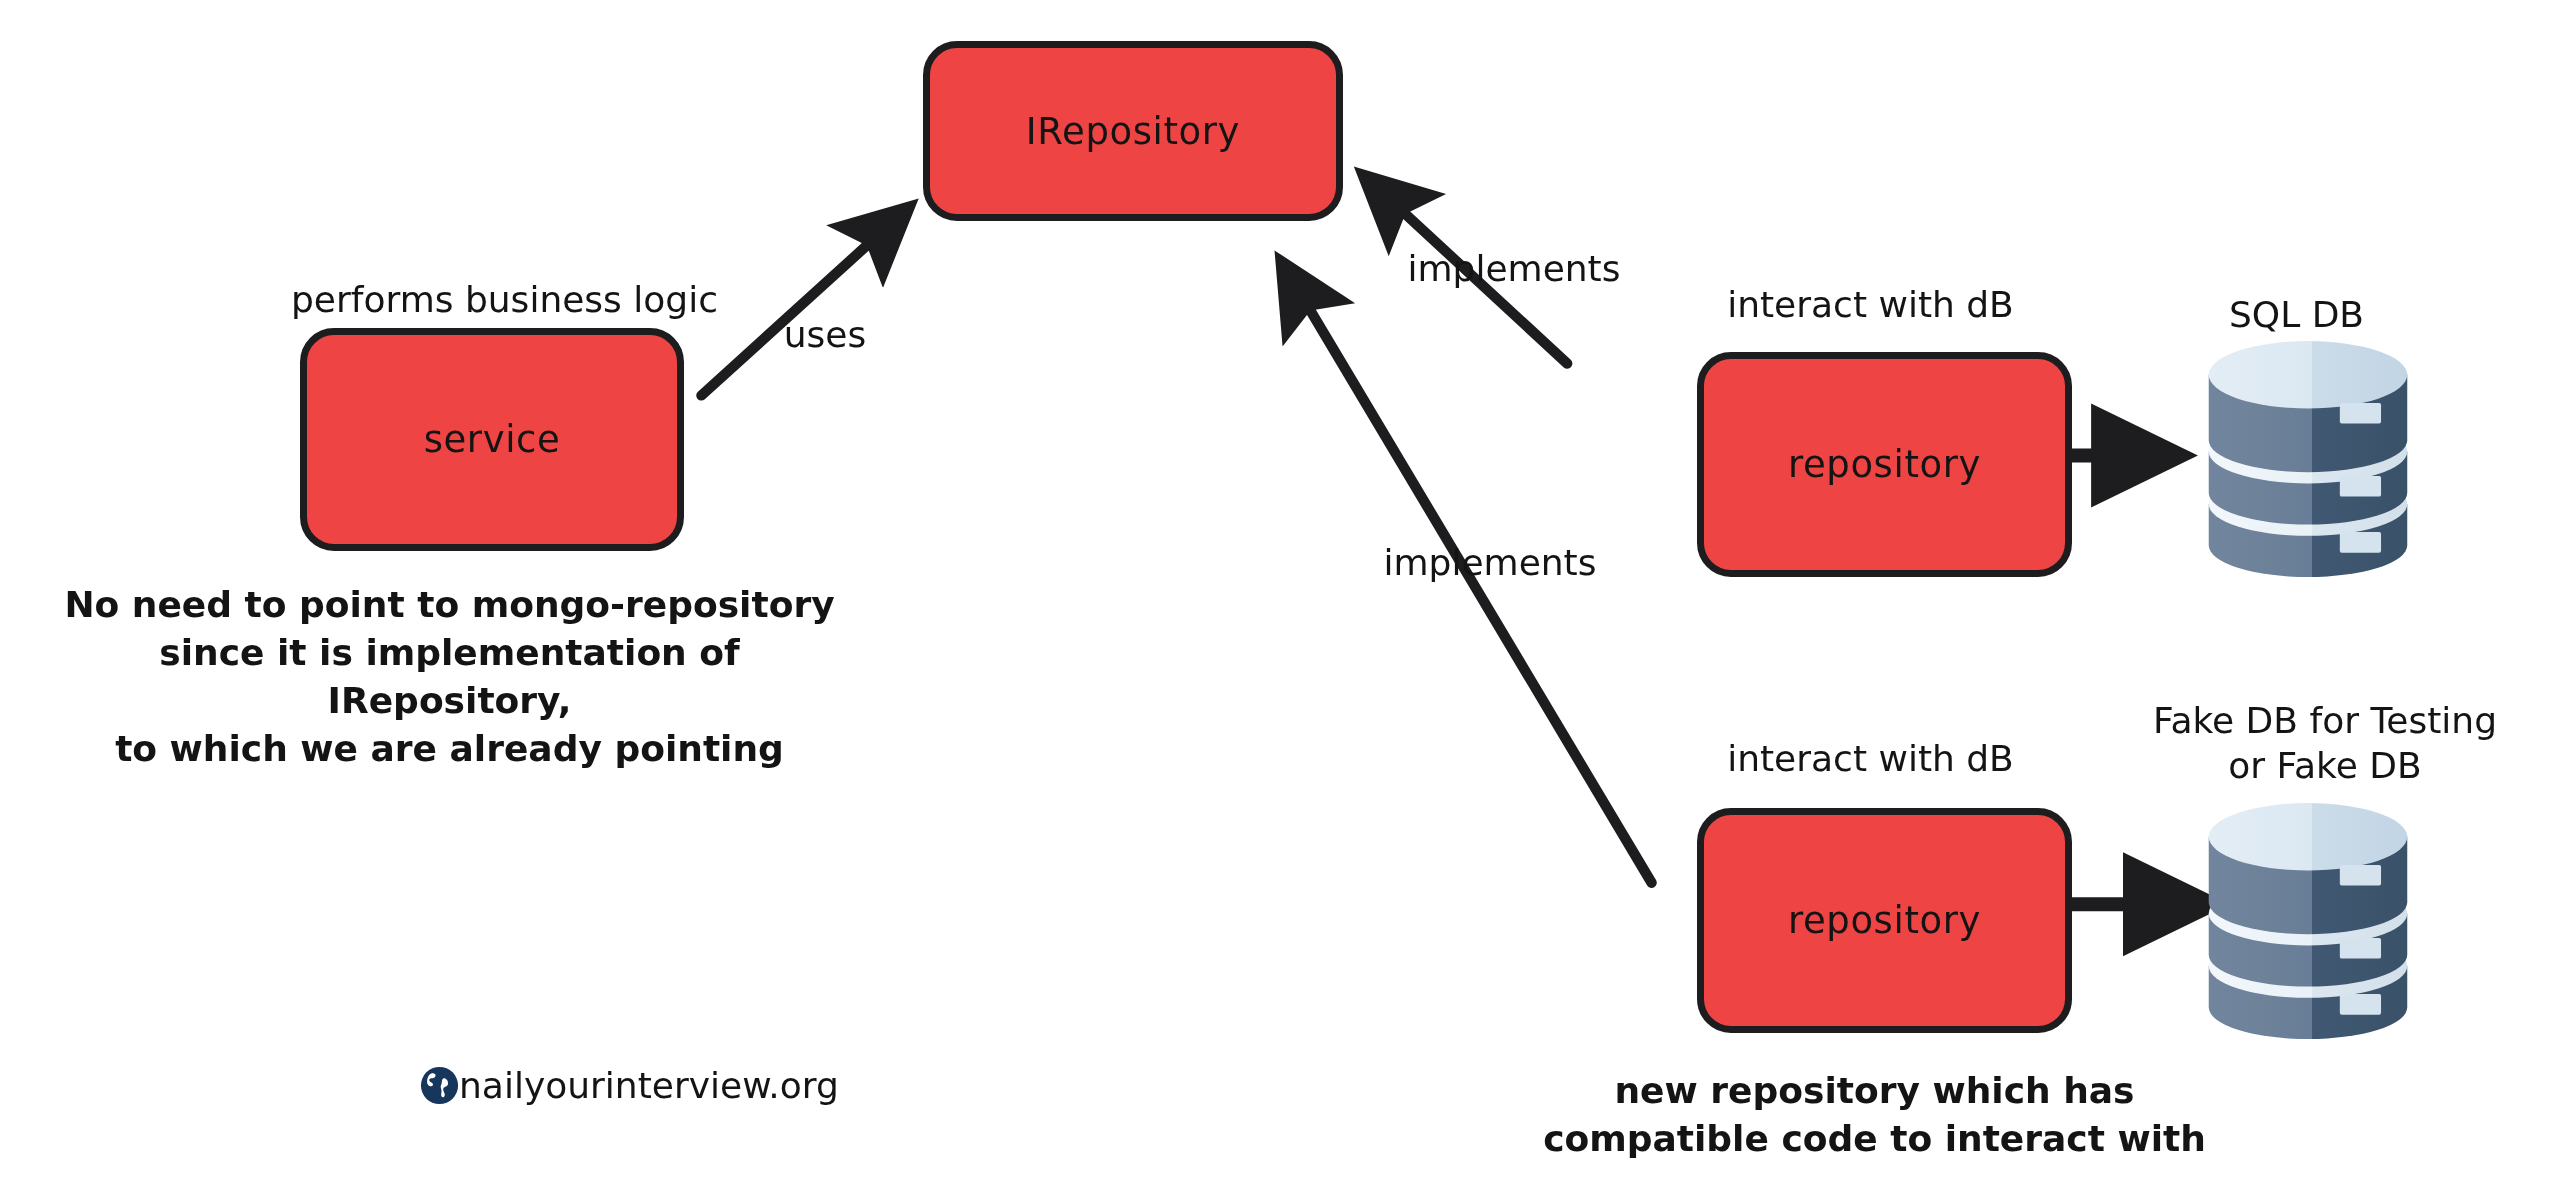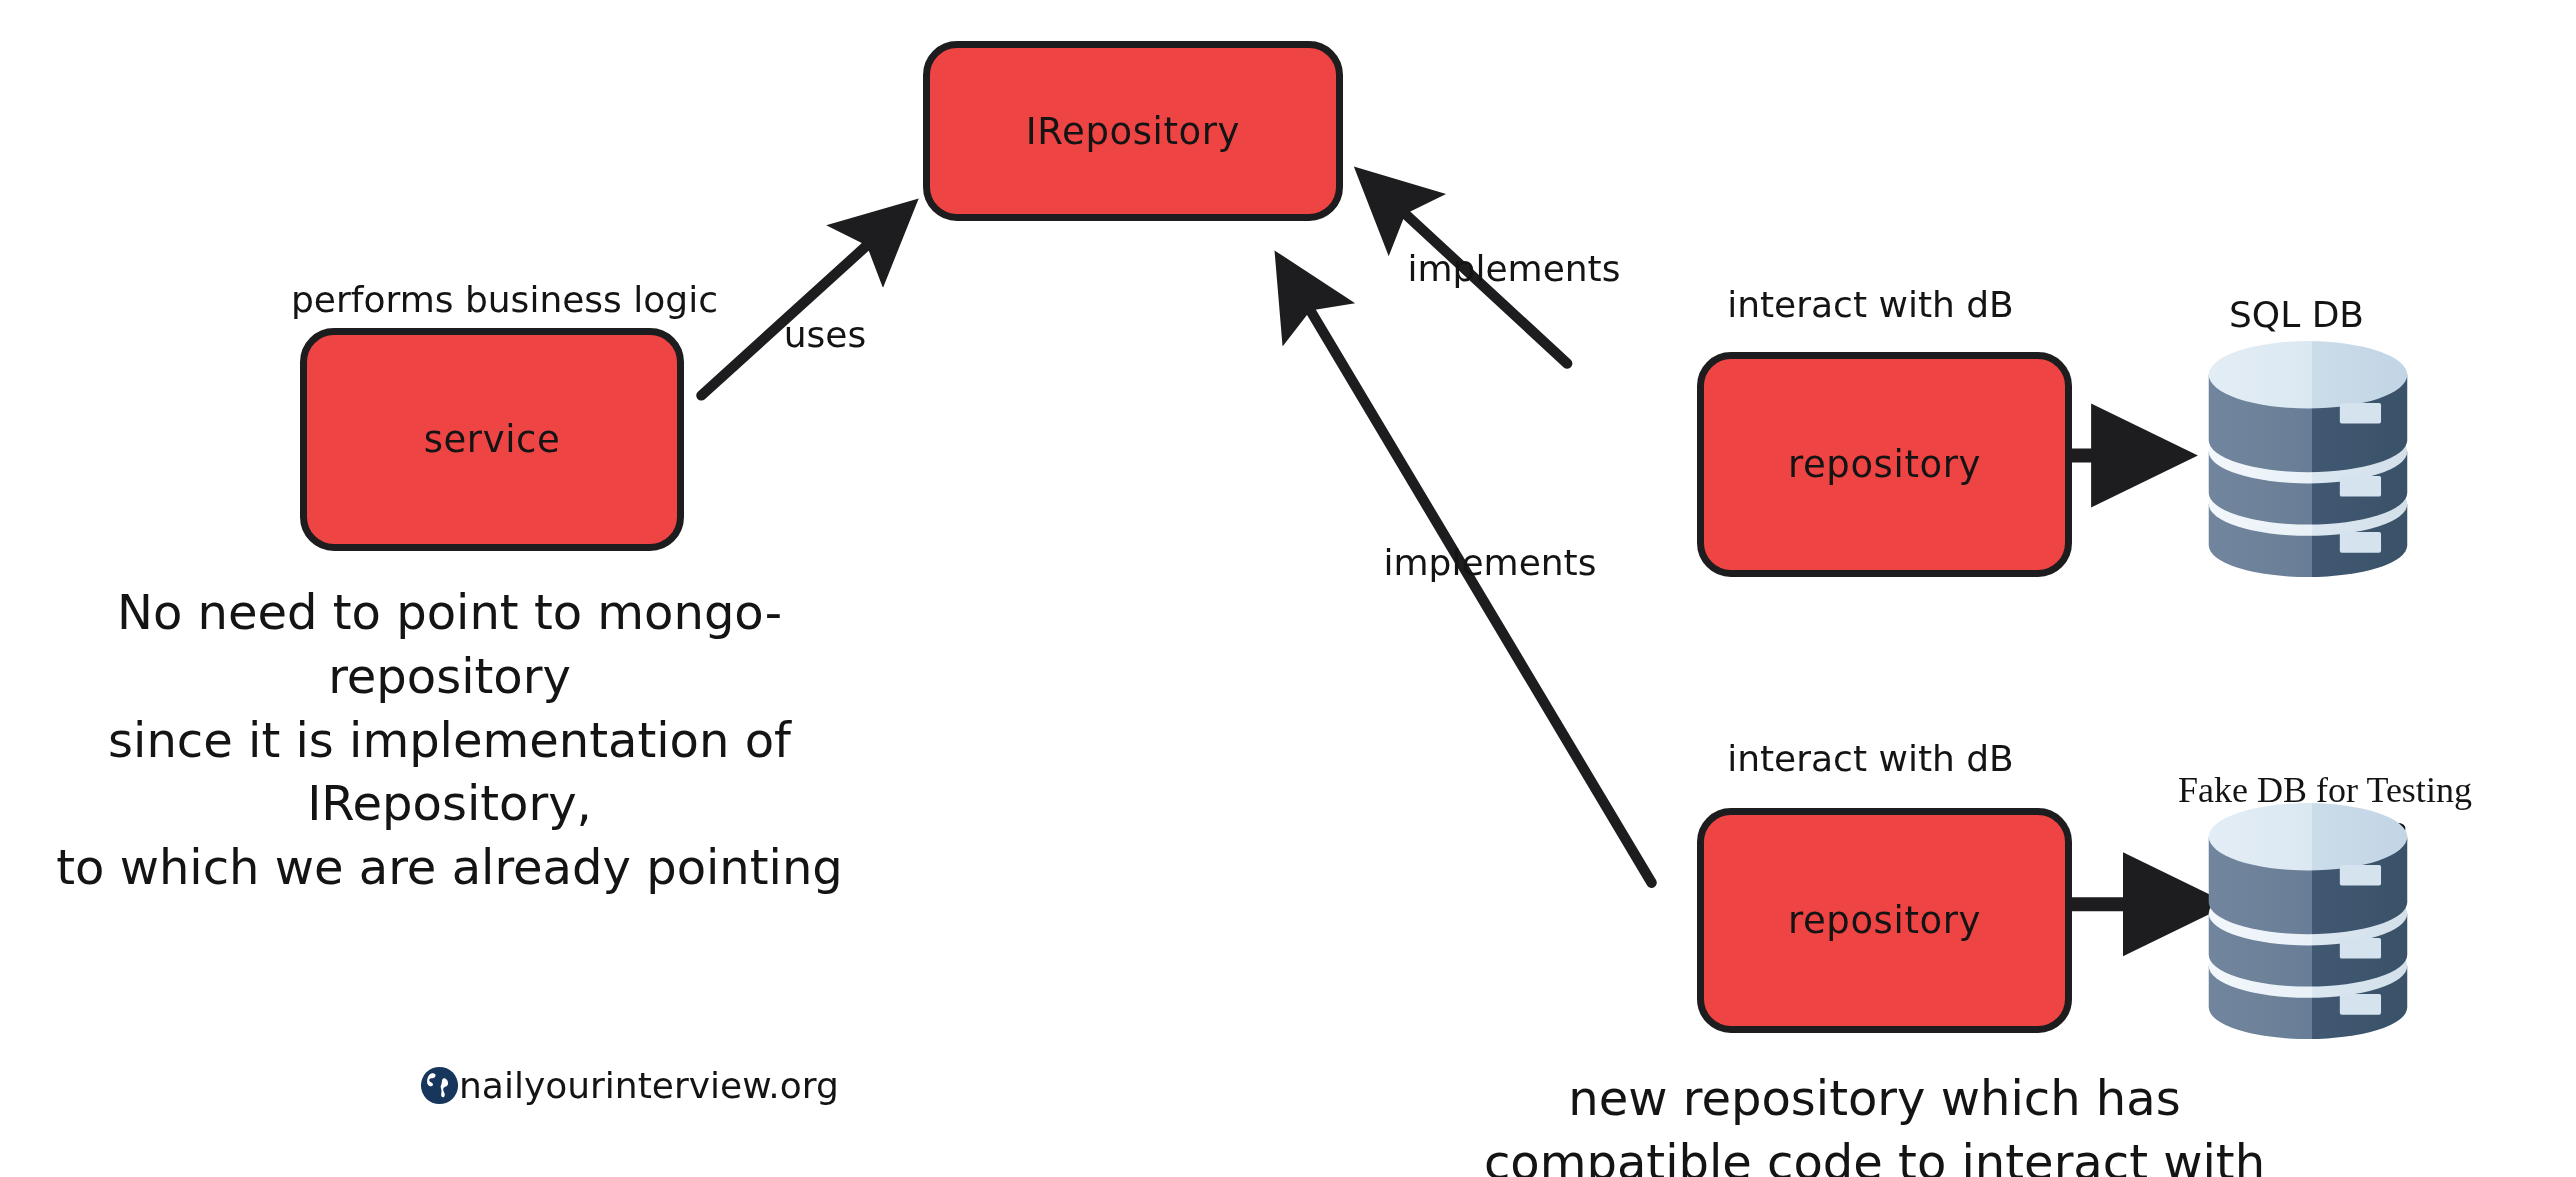--- a/index.html
+++ b/index.html
@@ -52,23 +52,24 @@
   }
   .edge-label {
     font-size: 36px;
   }
   .db-title {
     font-size: 36px;
     line-height: 1.25;
     margin-top: 20px;
   }
   .caption {
-    font-size: 48px;
+    font-size: 36px;
     line-height: 1.33;
     white-space: pre-line;
+    font-weight: bold;
   }
 
   
   .db-icon {
     position: absolute;
   }
 
   
   .footer {
     position: absolute;
@@ -187,21 +188,21 @@
 
     <path d="M4,40 L4,110 A106,34 0 0 0 216,110 L216,40 Z" fill="url(#dbBodyGrad)"></path>
 
     <ellipse cx="110" cy="40" rx="106" ry="36" fill="url(#dbTopGrad)"></ellipse>
 
     <rect x="144" y="70" width="44" height="22" rx="2" fill="#d5e3ef"></rect>
     <rect x="144" y="148" width="44" height="22" rx="2" fill="#d5e3ef"></rect>
     <rect x="144" y="208" width="44" height="22" rx="2" fill="#d5e3ef"></rect>
   </svg>
 
-  <div class="db-title" style="left:2119px; top:748px; width:412px;font-family:Liberation Serif, serif;">
+  <div class="db-title" style="left:2119px; top:678px; width:412px;">
     <div>Fake DB for Testing</div>
     <div>or Fake DB</div>
   </div>
 
   <svg class="db-icon" style="left:2205px; top:799px;" width="206" height="246" viewBox="0 0 220 262">
     <path d="M4,178 L4,222 A106,34 0 0 0 216,222 L216,178 Z" fill="url(#dbBodyGrad)"></path>
     <ellipse cx="110" cy="178" rx="106" ry="34" fill="url(#dbBandGrad)"></ellipse>
     <path d="M4,122 L4,166 A106,34 0 0 0 216,166 L216,122 Z" fill="url(#dbBodyGrad)"></path>
     <ellipse cx="110" cy="122" rx="106" ry="34" fill="url(#dbBandGrad)"></ellipse>
     <path d="M4,40 L4,110 A106,34 0 0 0 216,110 L216,40 Z" fill="url(#dbBodyGrad)"></path>

